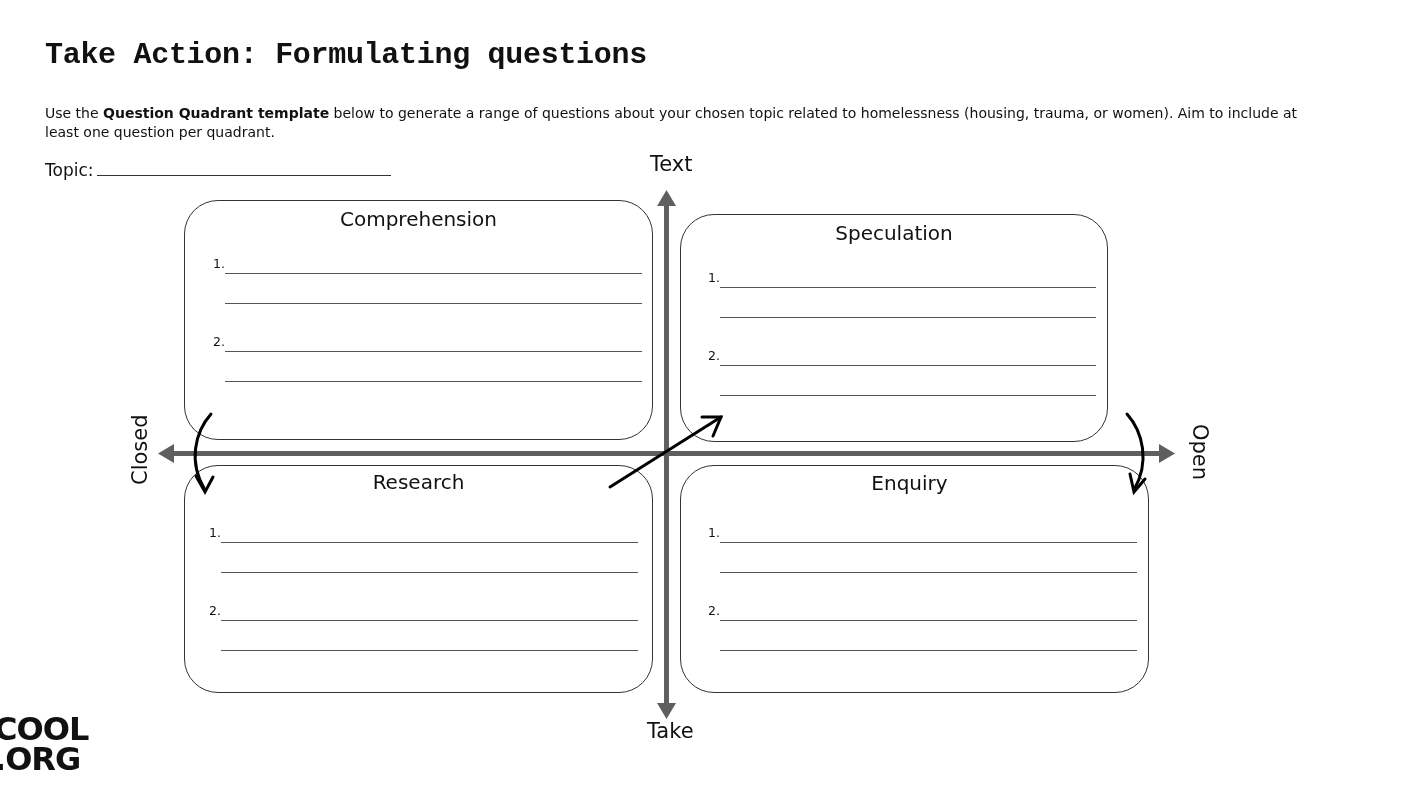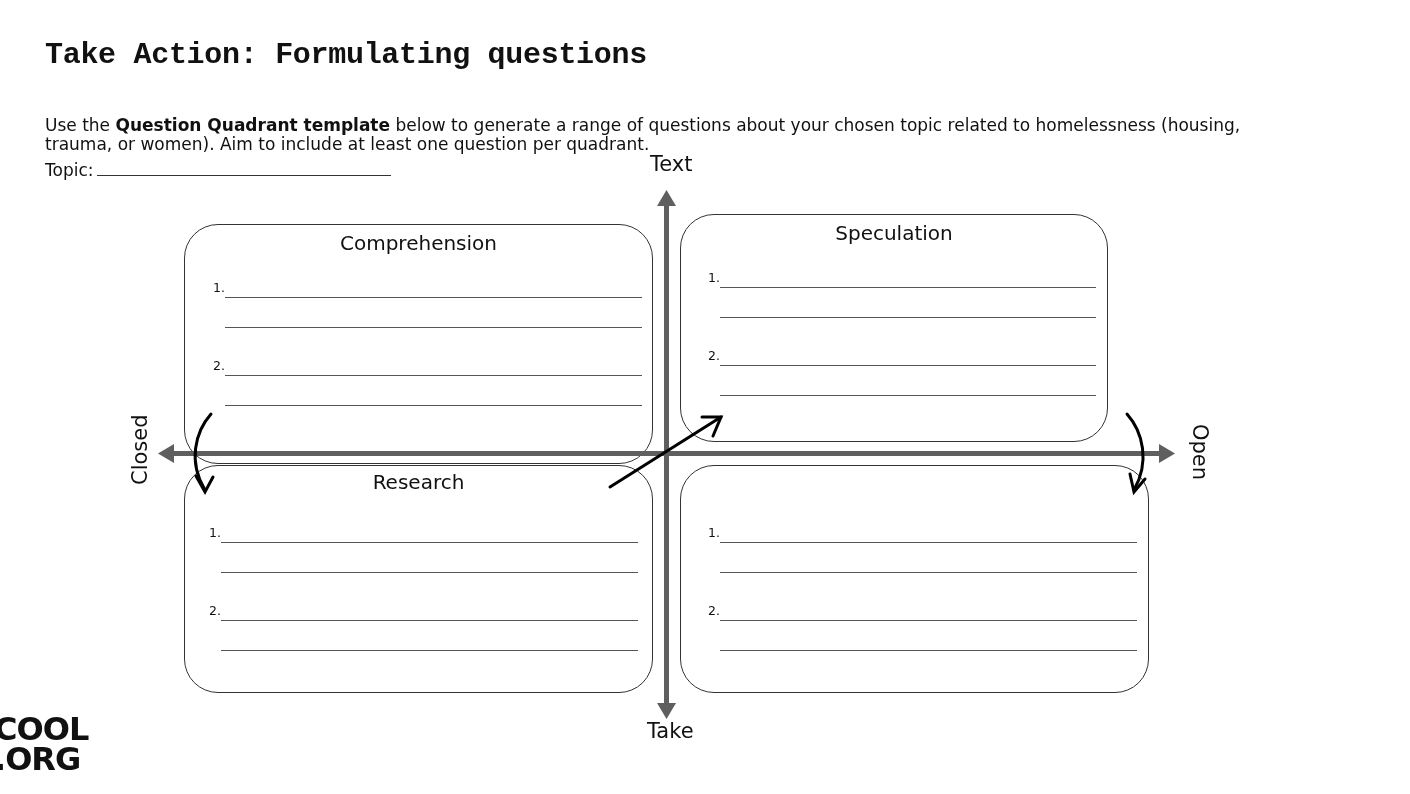--- a/index.html
+++ b/index.html
@@ -1,18 +1,18 @@
 <!DOCTYPE html>
 <html><head>
   <meta charset="utf-8">
   <style>
     html, body { margin:0; padding:0; background:#ffffff; }
     body { width:1410px; height:794px; position:relative; overflow:hidden; font-family:"DejaVu Sans", sans-serif; color:#111; }
     .title { position:absolute; left:45px; top:38px; font-size:30px; font-weight:bold; letter-spacing:-0.3px; margin:0;font-family:Liberation Mono, monospace; }
-    .instructions { position:absolute; left:45px; top:116px; width:1260px; font-size:17px; line-height:19px; }
+    .instructions { position:absolute; left:45px; top:104px; width:1260px; font-size:14px; line-height:19px; }
     .instructions b { font-weight:bold; }
     .topic { position:absolute; left:45px; top:160px; font-size:17px; }
     .topic-line { display:inline-block; width:294px; border-bottom:1px solid #333; margin-left:3px; height:12px; vertical-align:baseline; }
     .quad { position:absolute; border:1px solid #333; border-radius:34px; background:#fff; box-sizing:border-box; }
     .quad-title { position:absolute; left:0; right:0; text-align:center; font-size:20px; }
     .qrow { position:absolute; font-size:12.5px; }
     .line { position:absolute; border-top:1px solid #555; height:0; }
     .axis-label { position:absolute; font-size:21px; }
     svg.diagram { position:absolute; left:0; top:0; pointer-events:none; }
     .logo { position:absolute; left:-6px; top:714px; font-family:"DejaVu Sans", sans-serif; font-weight:900; font-size:32px; line-height:30px; letter-spacing:-1px; }
@@ -23,21 +23,21 @@
 <h1 class="title">Take Action: Formulating questions</h1>
 
 <div class="instructions">
   <span>Use the </span><b>Question Quadrant template</b><span> below to generate a range of questions about your chosen topic related to homelessness (housing, trauma, or women). Aim to include at least one question per quadrant.</span>
 </div>
 
 <div class="topic">
   <span>Topic:</span><span class="topic-line"></span>
 </div>
 
-<div class="quad" style="left:184px; top:224px; width:469px; height:240px;">
+<div class="quad" style="left:184px; top:200px; width:469px; height:240px;">
   <div class="quad-title" style="top:6px;">Comprehension</div>
   <div class="qrow" style="left:28px; top:55px;">1.</div>
   <div class="line" style="left:40px; right:10px; top:72px;"></div>
   <div class="line" style="left:40px; right:10px; top:102px;"></div>
   <div class="qrow" style="left:28px; top:133px;">2.</div>
   <div class="line" style="left:40px; right:10px; top:150px;"></div>
   <div class="line" style="left:40px; right:10px; top:180px;"></div>
 </div>
 
 <div class="quad" style="left:680px; top:214px; width:428px; height:228px;">
@@ -54,20 +54,21 @@
   <div class="quad-title" style="top:4px;">Research</div>
   <div class="qrow" style="left:24px; top:59px;">1.</div>
   <div class="line" style="left:36px; right:14px; top:76px;"></div>
   <div class="line" style="left:36px; right:14px; top:106px;"></div>
   <div class="qrow" style="left:24px; top:137px;">2.</div>
   <div class="line" style="left:36px; right:14px; top:154px;"></div>
   <div class="line" style="left:36px; right:14px; top:184px;"></div>
 </div>
 
 <div class="quad" style="left:680px; top:465px; width:469px; height:228px;">
+  <div class="quad-title" style="top:5px; padding-right:10px;">Enquiry</div>
   <div class="qrow" style="left:27px; top:59px;">1.</div>
   <div class="line" style="left:39px; right:11px; top:76px;"></div>
   <div class="line" style="left:39px; right:11px; top:106px;"></div>
   <div class="qrow" style="left:27px; top:137px;">2.</div>
   <div class="line" style="left:39px; right:11px; top:154px;"></div>
   <div class="line" style="left:39px; right:11px; top:184px;"></div>
 </div>
 
 <svg class="diagram" width="1410" height="794" viewBox="0 0 1410 794">
   <g>

